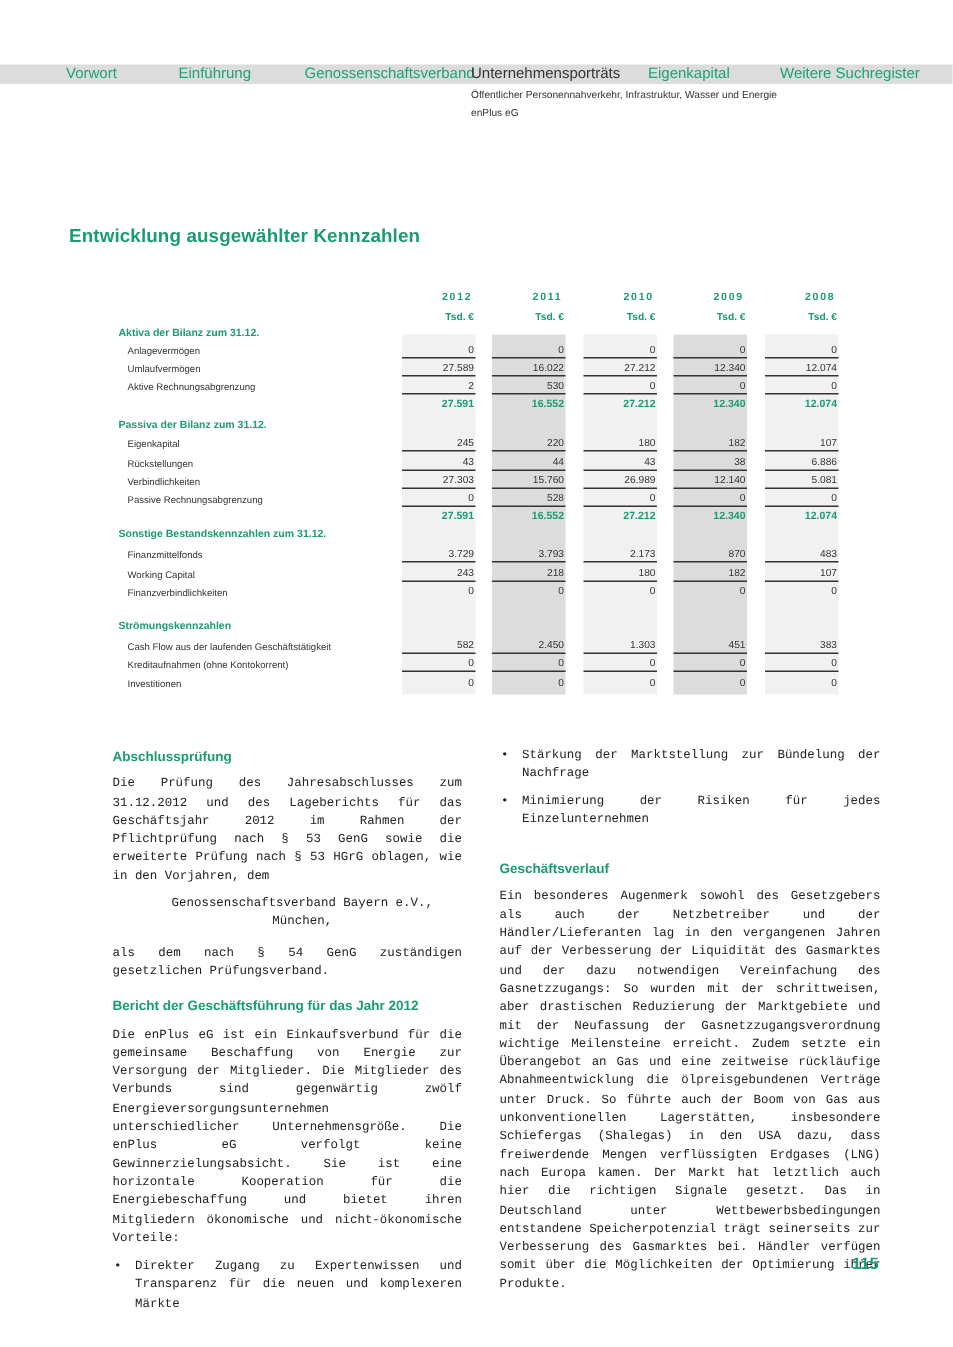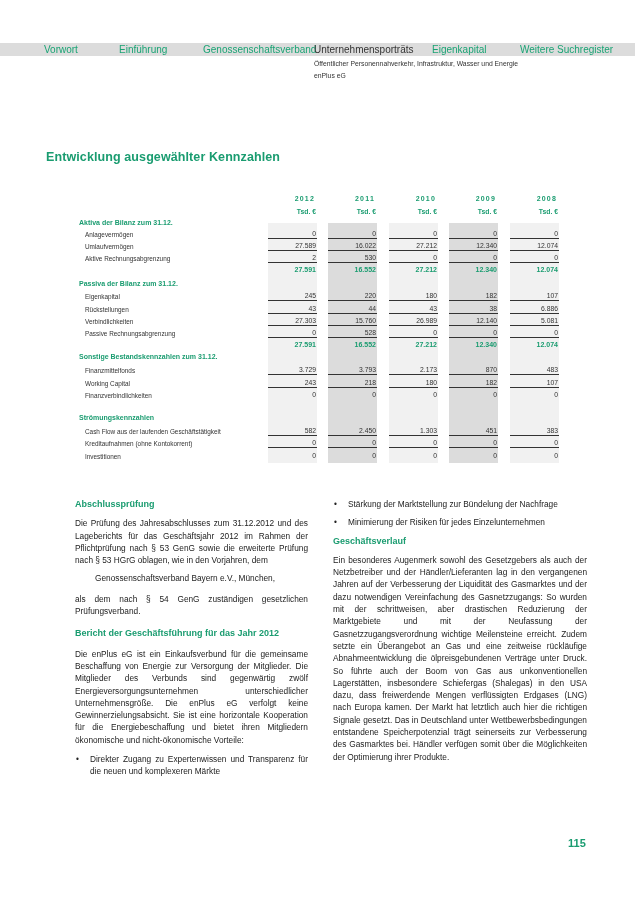--- a/index.html
+++ b/index.html
@@ -46,21 +46,21 @@
     position: absolute; width: 49px; height: 10px; text-align: right; font-size: 6.8px;
     color: #333; line-height: 10px; box-sizing: border-box; padding-right: 1px;
   }
   .cell.ul { border-bottom: 1.2px solid #333; }
   .cell.total { color: #1a9c70; font-weight: bold; font-size: 7px; }
   
   .col-text {
     position: absolute; font-size: 8.3px; line-height: 12.3px; color: #222; text-align: justify;
   }
   .h2 { font-size: 9px; font-weight: bold; color: #1a9c70; margin: 0; }
-  .p { margin: 0; }
+  .p { margin: 0; font-family: Liberation Mono, monospace; }
   .bullet { position: relative; padding-left: 15px; }
   .bullet::before { content: "•"; position: absolute; left: 1px; top: 0; }
   .pagenum {
     position: absolute; left: 568px; top: 837px; font-size: 11px; font-weight: bold; color: #1a9c70;
   }
 </style>
 </head>
 <body>
 
 <div class="nav">
@@ -192,27 +192,27 @@
       <div class="cell" style="left: 328px; top: 451px;">0</div>
       <div class="cell" style="left: 389px; top: 451px;">0</div>
       <div class="cell" style="left: 449px; top: 451px;">0</div>
       <div class="cell" style="left: 510px; top: 451px;">0</div>
     </div>
 </div>
 
 <div class="col-text" style="left:75px;top:498px;width:233px">
   <p class="h2">Abschlussprüfung</p>
   <p class="p" style="margin-top:7px">Die Prüfung des Jahresabschlusses zum 31.12.2012 und des Lageberichts für das Geschäftsjahr 2012 im Rahmen der Pflichtprüfung nach § 53 GenG sowie die erweiterte Prüfung nach § 53 HGrG oblagen, wie in den Vorjahren, dem</p>
-  <p class="p" style="margin-top:6px;padding-left:20px;text-align:left">Genossenschaftsverband Bayern e.V., München,</p>
+  <p class="p" style="margin-top:6px;padding-left:20px;text-align:center">Genossenschaftsverband Bayern e.V., München,</p>
   <p class="p" style="margin-top:8px">als dem nach § 54 GenG zuständigen gesetzlichen Prüfungsverband.</p>
   <p class="h2" style="margin-top:10px">Bericht der Geschäftsführung für das Jahr 2012</p>
   <p class="p" style="margin-top:8px">Die enPlus eG ist ein Einkaufsverbund für die gemeinsame Beschaffung von Energie zur Versorgung der Mitglieder. Die Mitglieder des Verbunds sind gegenwärtig zwölf Energieversorgungsunternehmen unterschiedlicher Unternehmensgröße. Die enPlus eG verfolgt keine Gewinnerzielungsabsicht. Sie ist eine horizontale Kooperation für die Energiebeschaffung und bietet ihren Mitgliedern ökonomische und nicht-ökonomische Vorteile:</p>
   <p class="p bullet" style="margin-top:7px">Direkter Zugang zu Expertenwissen und Transparenz für die neuen und komplexeren Märkte</p>
 </div>
 
 <div class="col-text" style="left:333px;top:498px;width:254px">
   <p class="p bullet">Stärkung der Marktstellung zur Bündelung der Nachfrage</p>
   <p class="p bullet" style="margin-top:6px">Minimierung der Risiken für jedes Einzelunternehmen</p>
-  <p class="h2" style="margin-top:6px">Geschäftsverlauf</p>
+  <p class="h2" style="margin-top:20px">Geschäftsverlauf</p>
   <p class="p" style="margin-top:7px">Ein besonderes Augenmerk sowohl des Gesetzgebers als auch der Netzbetreiber und der Händler/Lieferanten lag in den vergangenen Jahren auf der Verbesserung der Liquidität des Gasmarktes und der dazu notwendigen Vereinfachung des Gasnetzzugangs: So wurden mit der schrittweisen, aber drastischen Reduzierung der Marktgebiete und mit der Neufassung der Gasnetzzugangsverordnung wichtige Meilensteine erreicht. Zudem setzte ein Überangebot an Gas und eine zeitweise rückläufige Abnahmeentwicklung die ölpreisgebundenen Verträge unter Druck. So führte auch der Boom von Gas aus unkonventionellen Lagerstätten, insbesondere Schiefergas (Shalegas) in den USA dazu, dass freiwerdende Mengen verflüssigten Erdgases (LNG) nach Europa kamen. Der Markt hat letztlich auch hier die richtigen Signale gesetzt. Das in Deutschland unter Wettbewerbsbedingungen entstandene Speicherpotenzial trägt seinerseits zur Verbesserung des Gasmarktes bei. Händler verfügen somit über die Möglichkeiten der Optimierung ihrer Produkte.</p>
 </div>
 
 <div class="pagenum">115</div>
 
 </body></html>

